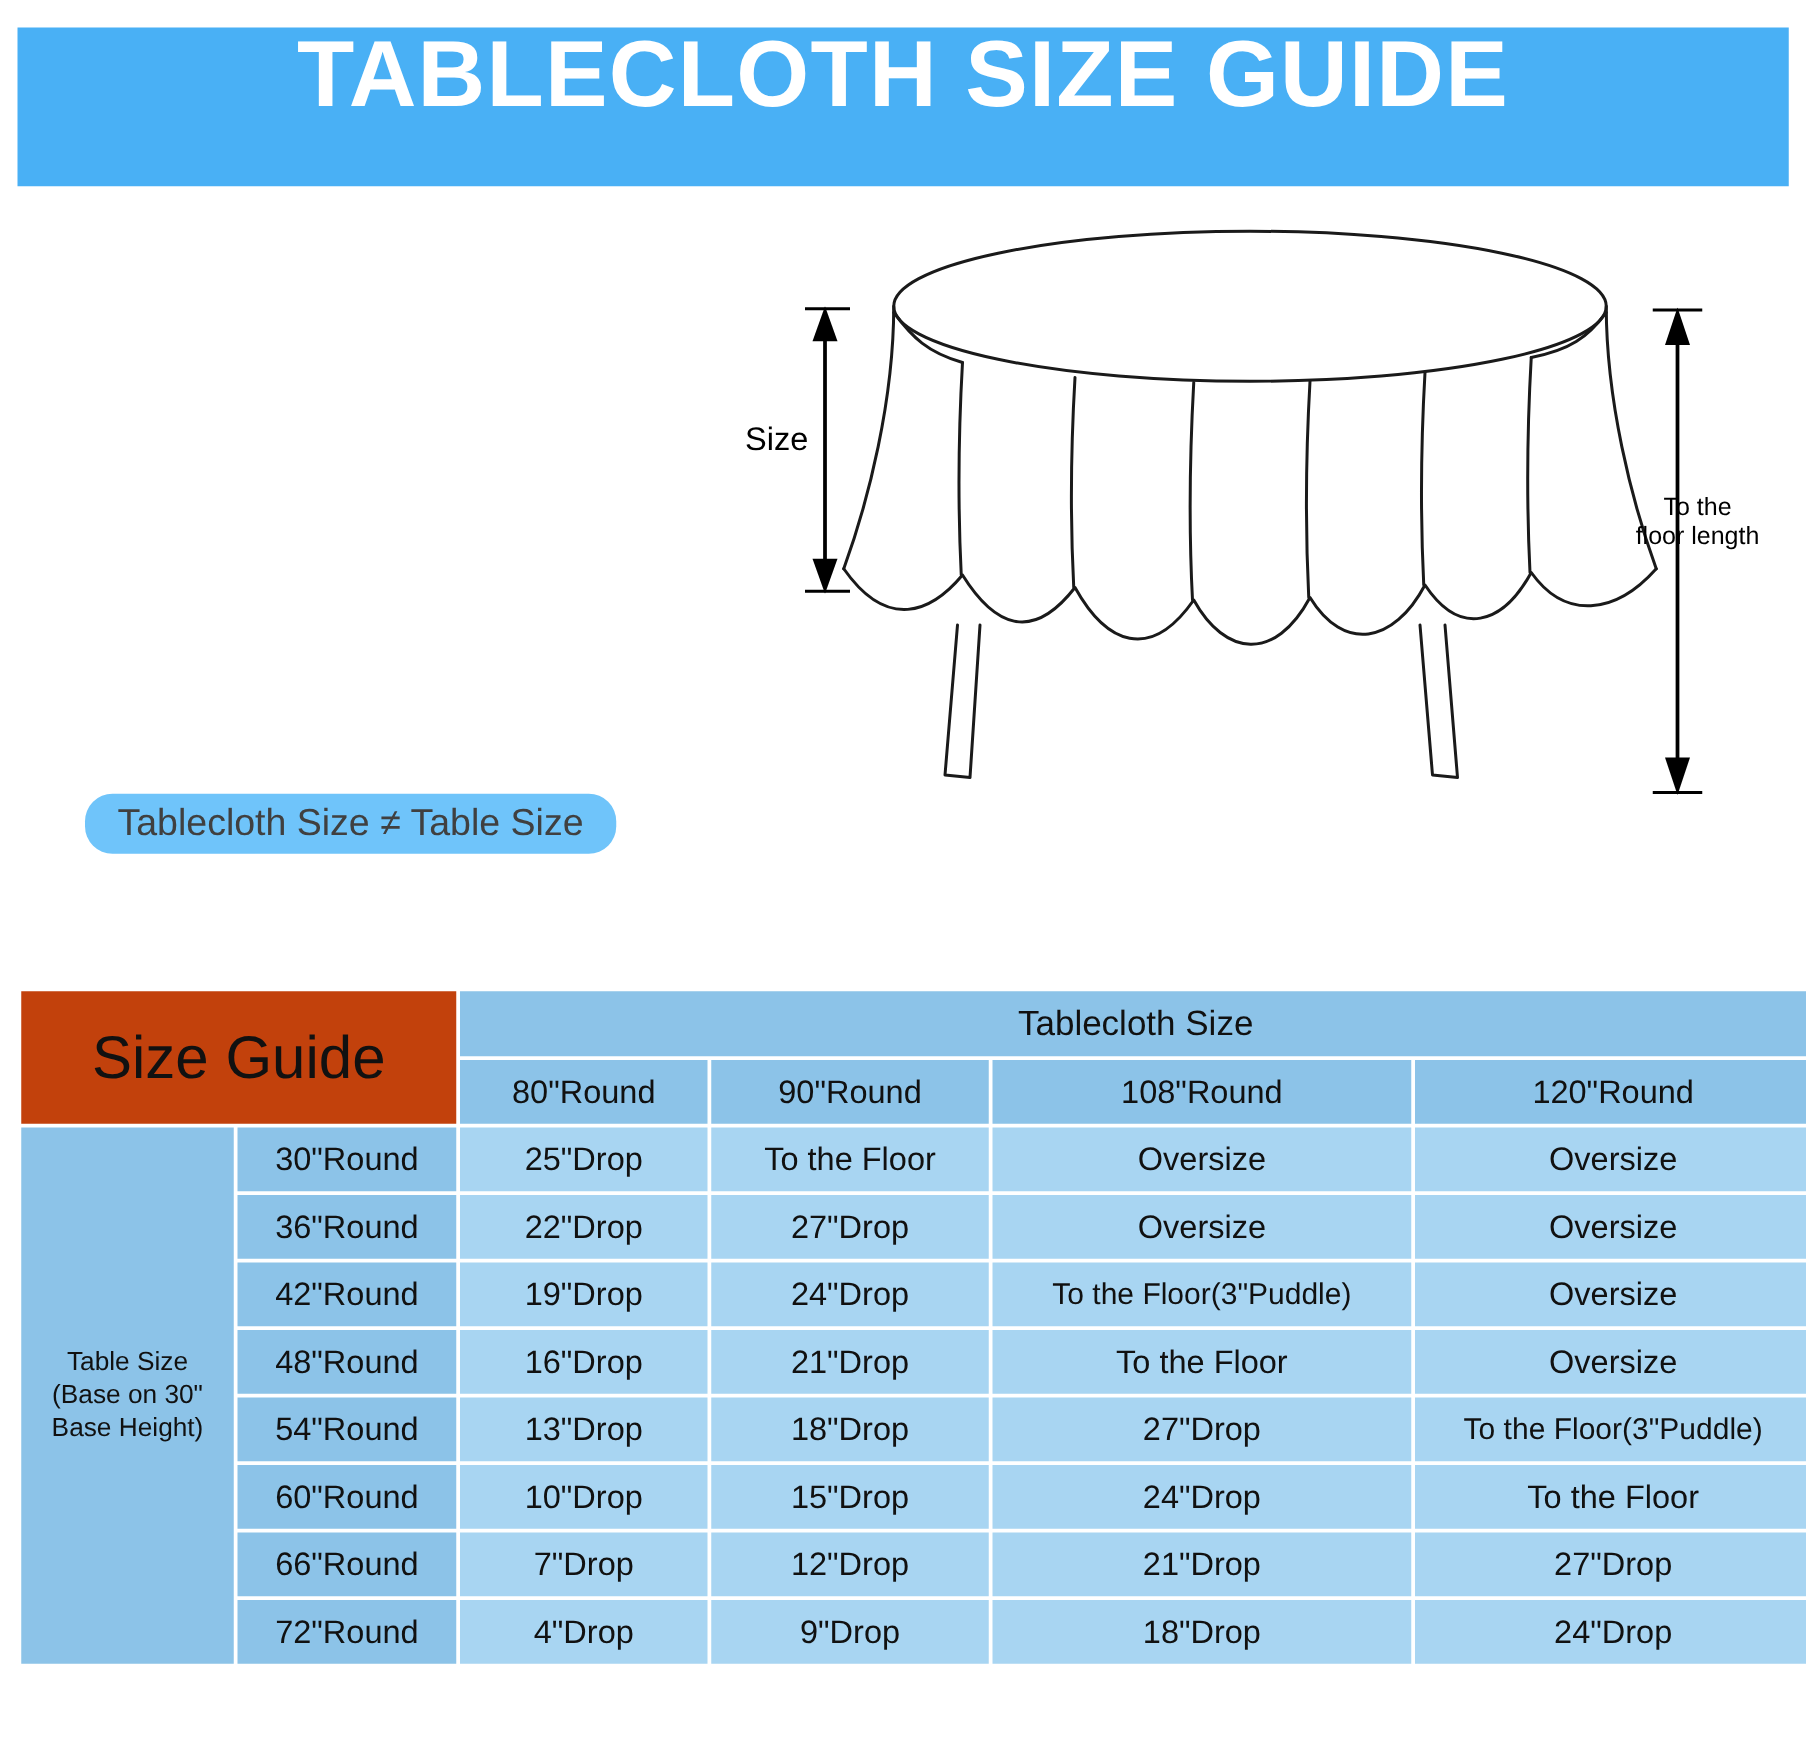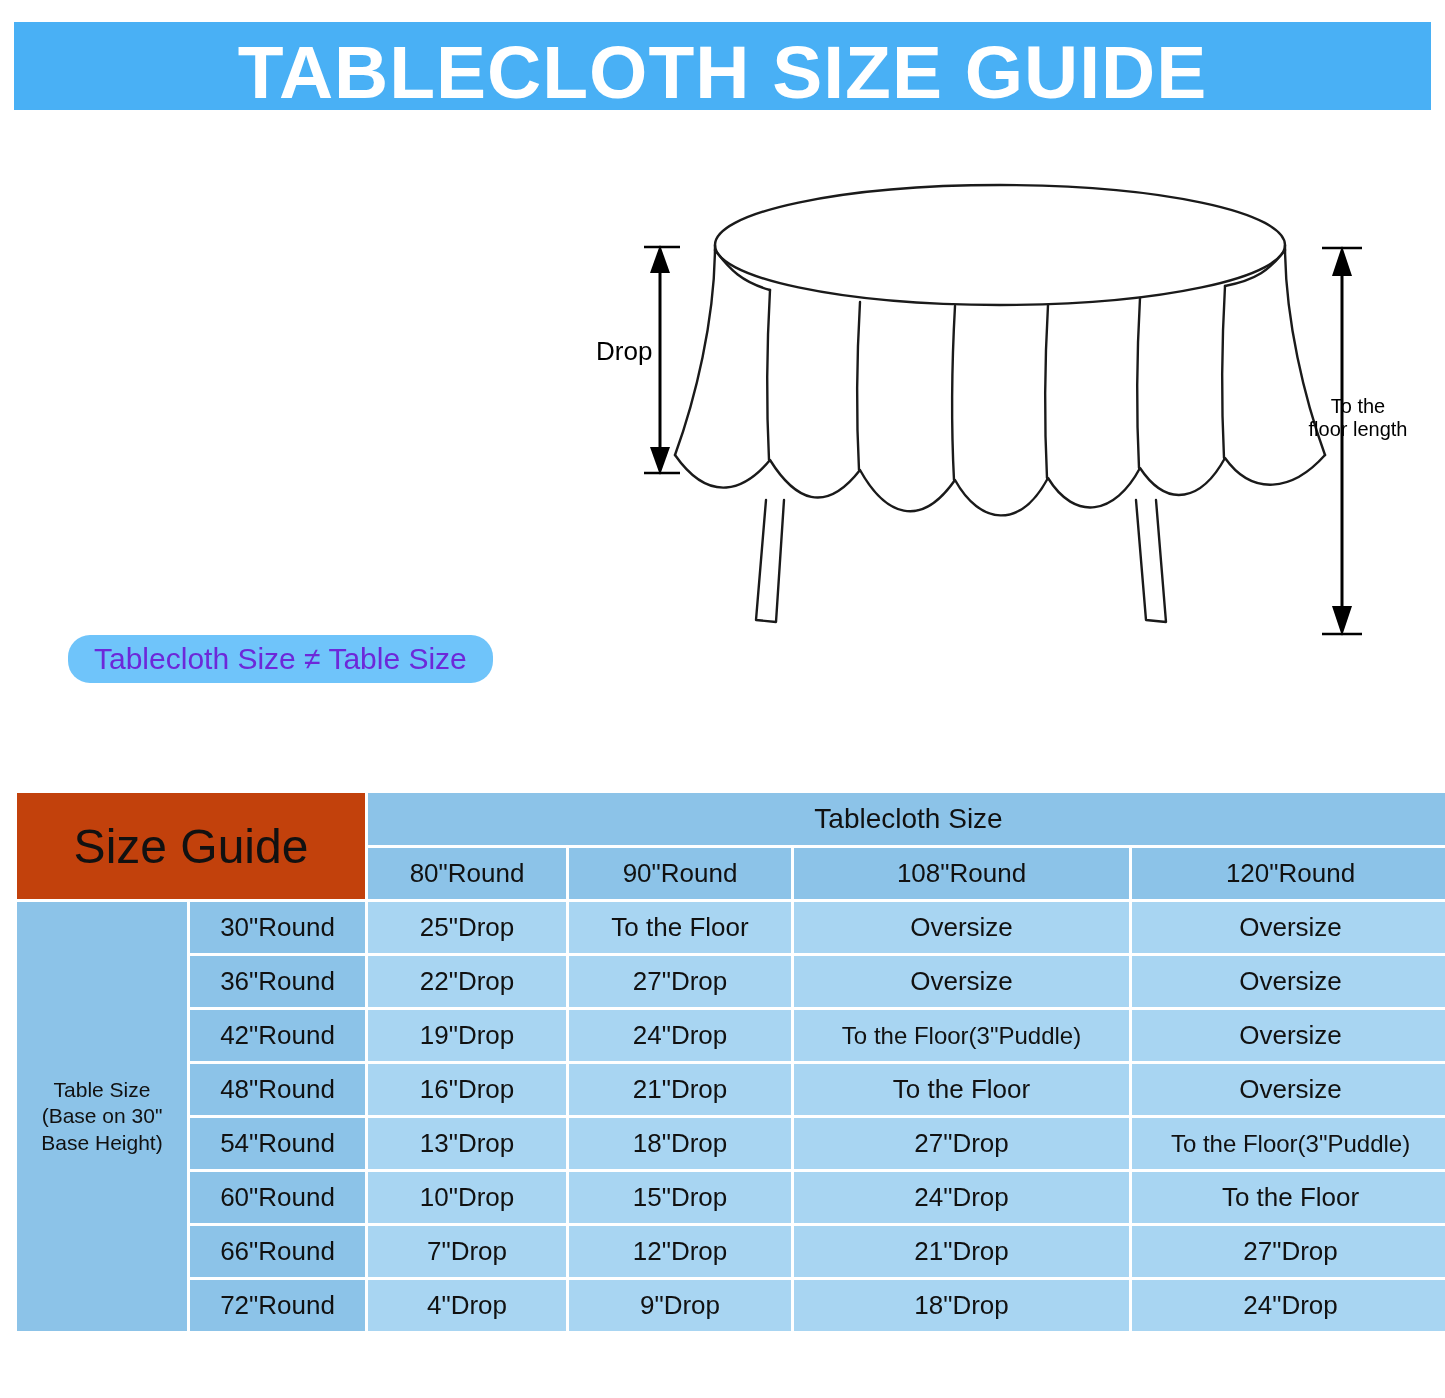--- a/index.html
+++ b/index.html
@@ -22,24 +22,24 @@
     background: #ffffff;
     box-sizing: border-box;
   }
 
   
   .header {
     position: absolute;
     left: 14px;
     top: 22px;
     width: 1417px;
-    height: 88px;
+    height: 127px;
     background: #49b0f5;
     display: flex;
-    align-items: flex-end;
+    align-items: flex-start;
     justify-content: center;
   }
   .header-title {
     color: #ffffff;
     font-size: 75px;
     font-weight: bold;
     letter-spacing: 1px;
     line-height: 1;
     white-space: nowrap;
   }
@@ -81,21 +81,21 @@
     width: 405px;
     height: 16px;
   }
 
   
   .badge {
     position: absolute;
     background: #6fc4fa;
     border-radius: 22px;
     font-size: 30px;
-    color: #6d28d9;
+    color: #404040;
     padding: 7px 26px;
     white-space: nowrap;
   }
   .badge-1 { left: 68px; top: 485px; }
   .badge-2 { left: 68px; top: 550px; }
 
   
   .table-svg {
     position: absolute;
     left: 570px;
@@ -210,21 +210,21 @@
       </g>
     </svg>
 
     <svg style="position:absolute; left:640px; top:95px;" width="40" height="230" viewBox="0 0 40 230">
       <line x1="20" y1="22" x2="20" y2="208" stroke="#000" stroke-width="3"></line>
       <polygon points="20,0 10,28 30,28" fill="#000"></polygon>
       <polygon points="20,230 10,202 30,202" fill="#000"></polygon>
       <line x1="4" y1="2" x2="40" y2="2" stroke="#000" stroke-width="2.5"></line>
       <line x1="4" y1="228" x2="40" y2="228" stroke="#000" stroke-width="2.5"></line>
     </svg>
-    <div class="drop-label">Drop</div>
+    <div class="drop-label">Size</div>
 
     <svg style="position:absolute; left:1322px; top:96px;" width="40" height="390" viewBox="0 0 40 390">
       <line x1="20" y1="24" x2="20" y2="366" stroke="#000" stroke-width="3"></line>
       <polygon points="20,0 10,30 30,30" fill="#000"></polygon>
       <polygon points="20,390 10,360 30,360" fill="#000"></polygon>
       <line x1="0" y1="2" x2="40" y2="2" stroke="#000" stroke-width="2.5"></line>
       <line x1="0" y1="388" x2="40" y2="388" stroke="#000" stroke-width="2.5"></line>
     </svg>
     <div class="floor-label">
       <span>To the</span><br>

